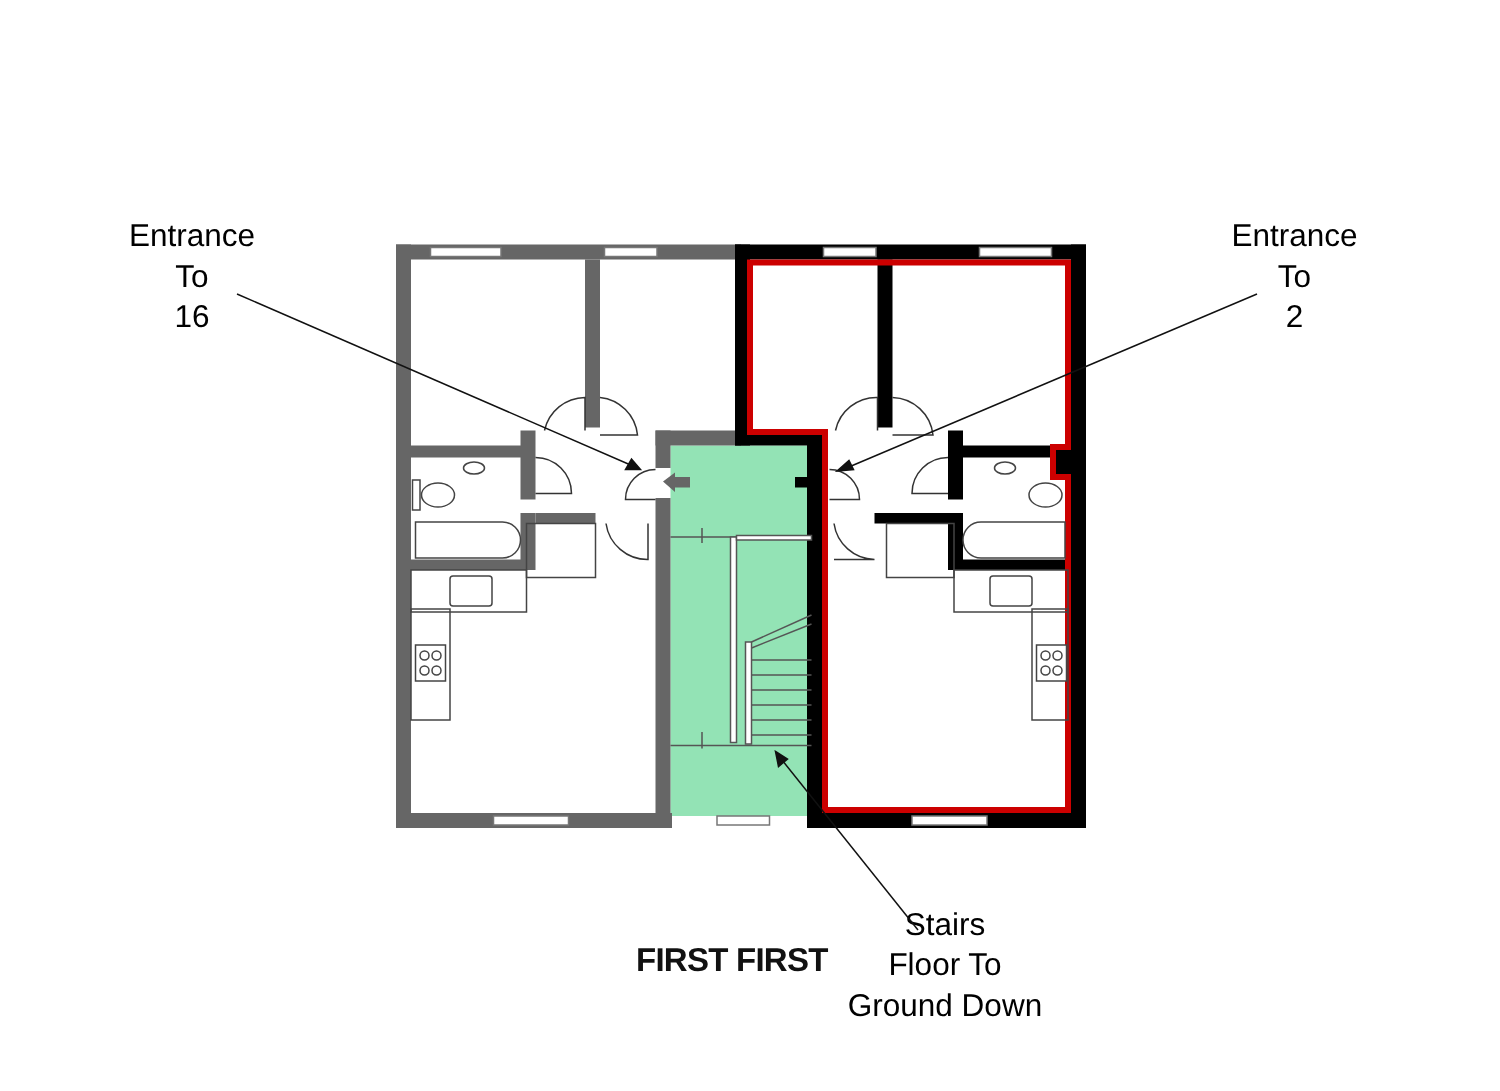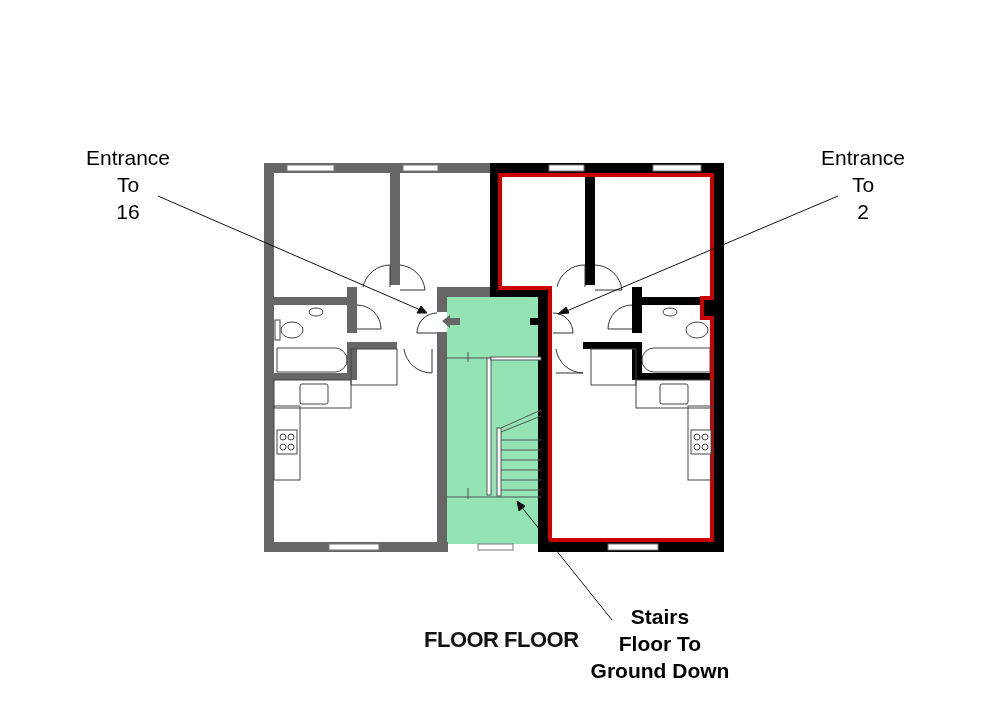--- a/index.html
+++ b/index.html
@@ -17,27 +17,27 @@
   <span>To</span>
   <span>16</span>
 </div>
 
 <div class="label" style="left:803px;top:144px;width:120px;">
   <span>Entrance</span>
   <span>To</span>
   <span>2</span>
 </div>
 
-<div class="label" style="left:585px;top:603px;width:150px;font-weight:bold;">
+<div class="label" style="left:555px;top:603px;width:150px;">
   <span>Stairs</span>
   <span>Floor To</span>
   <span>Ground Down</span>
 </div>
 
-<div class="title" style="left:424px;top:627px;">FLOOR FLOOR</div>
+<div class="title" style="left:424px;top:627px;">FIRST FIRST</div>
 
 <svg width="1000" height="727" viewBox="0 0 1000 727" xmlns="http://www.w3.org/2000/svg">
 
   <rect x="447" y="297" width="94" height="247" fill="#93e3b5"></rect>
 
   <g fill="#666666">
 
     <rect x="264" y="163" width="230" height="10"></rect>
     <rect x="264" y="163" width="10" height="389"></rect>
     <rect x="264" y="542" width="184" height="10"></rect>

